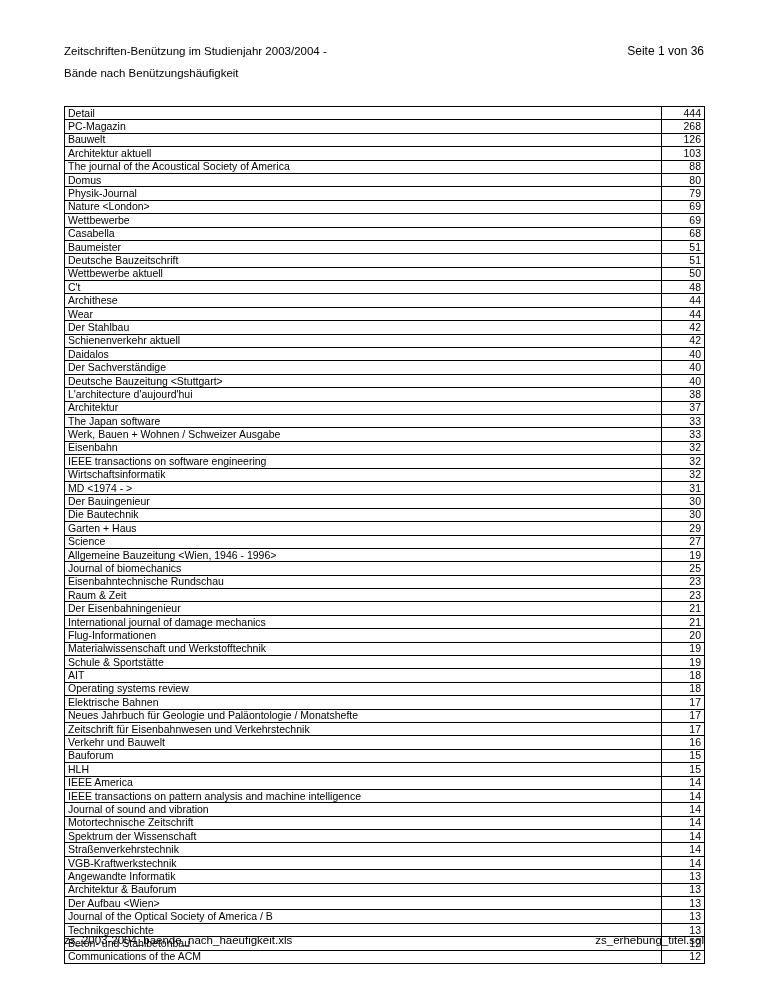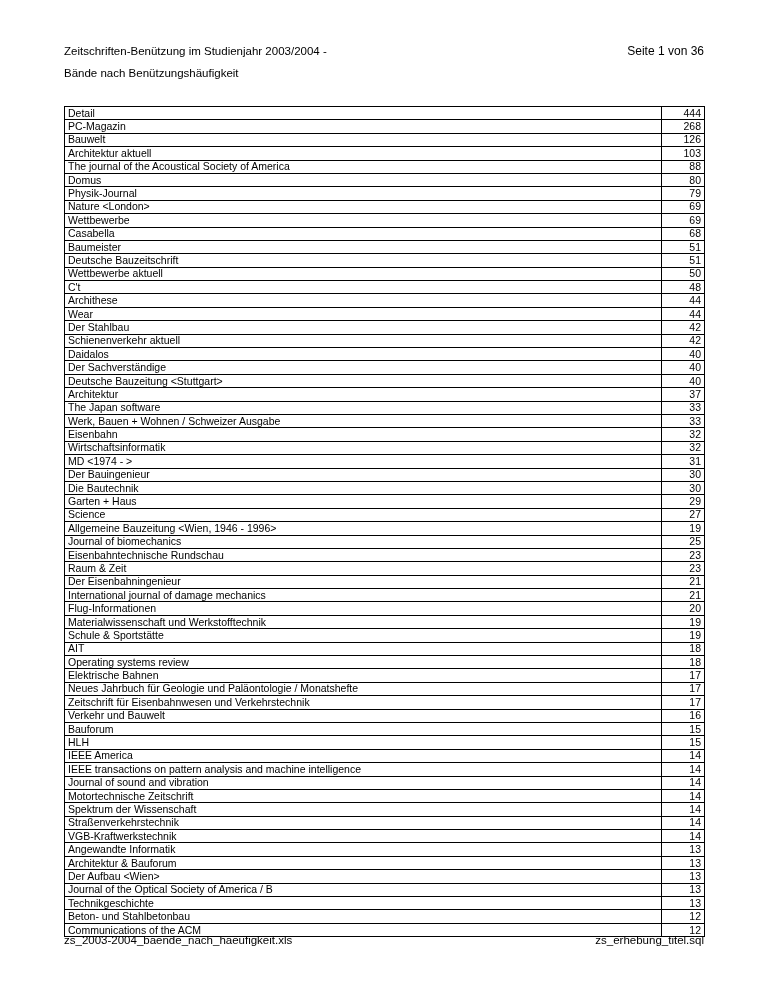--- a/index.html
+++ b/index.html
@@ -164,33 +164,41 @@
         </tr>
         <tr>
           <td class="title-cell">Der Sachverständige</td>
           <td class="count-cell">40</td>
         </tr>
         <tr>
           <td class="title-cell">Deutsche Bauzeitung &lt;Stuttgart&gt;</td>
           <td class="count-cell">40</td>
         </tr>
         <tr>
+          <td class="title-cell">L'architecture d'aujourd'hui</td>
+          <td class="count-cell">38</td>
+        </tr>
+        <tr>
           <td class="title-cell">Architektur</td>
           <td class="count-cell">37</td>
         </tr>
         <tr>
           <td class="title-cell">The Japan software</td>
           <td class="count-cell">33</td>
         </tr>
         <tr>
           <td class="title-cell">Werk, Bauen + Wohnen / Schweizer Ausgabe</td>
           <td class="count-cell">33</td>
         </tr>
         <tr>
           <td class="title-cell">Eisenbahn</td>
+          <td class="count-cell">32</td>
+        </tr>
+        <tr>
+          <td class="title-cell">IEEE transactions on software engineering</td>
           <td class="count-cell">32</td>
         </tr>
         <tr>
           <td class="title-cell">Wirtschaftsinformatik</td>
           <td class="count-cell">32</td>
         </tr>
         <tr>
           <td class="title-cell">MD &lt;1974 - &gt;</td>
           <td class="count-cell">31</td>
         </tr>

